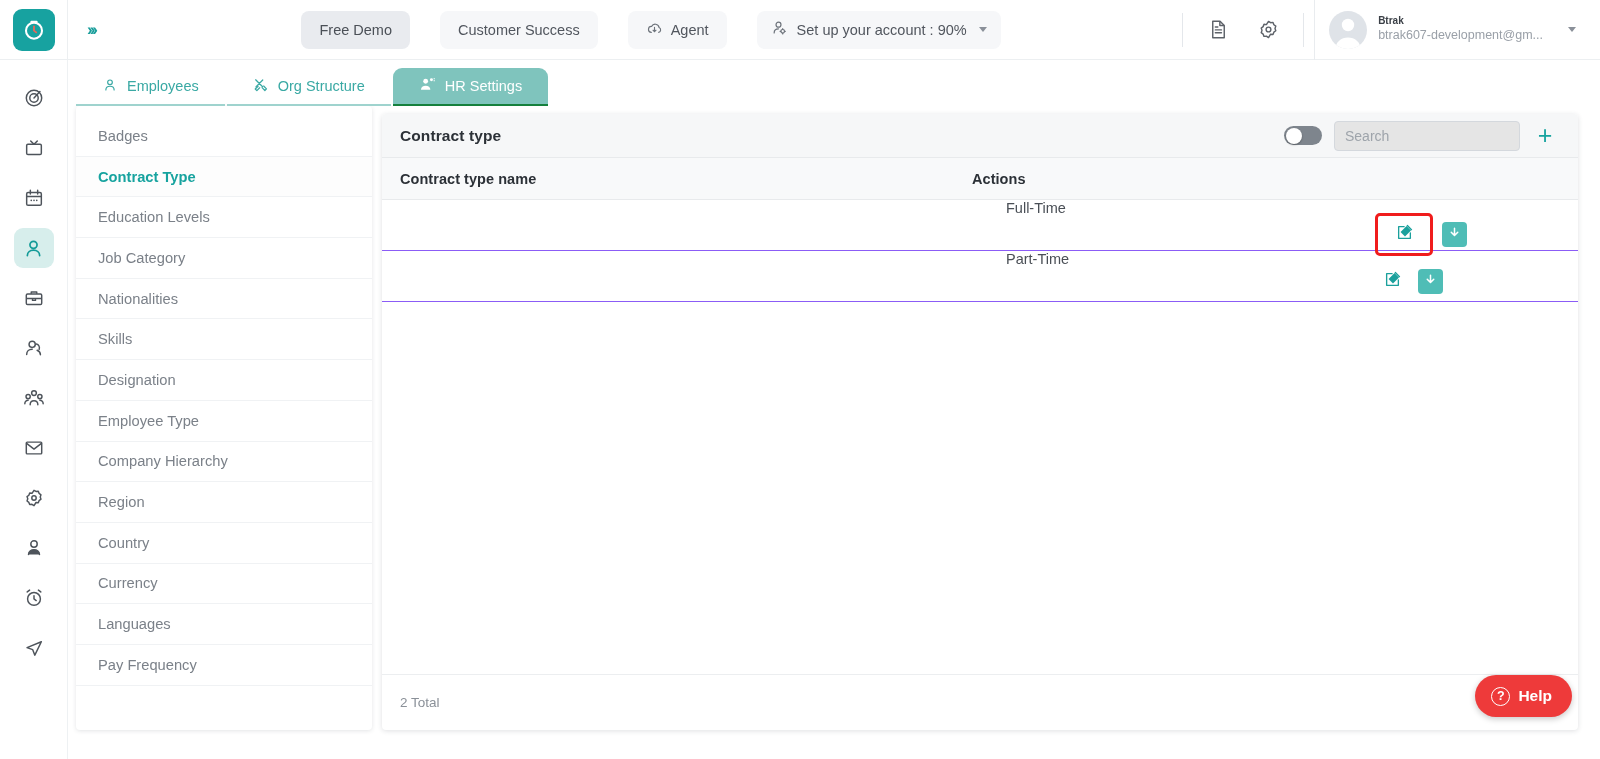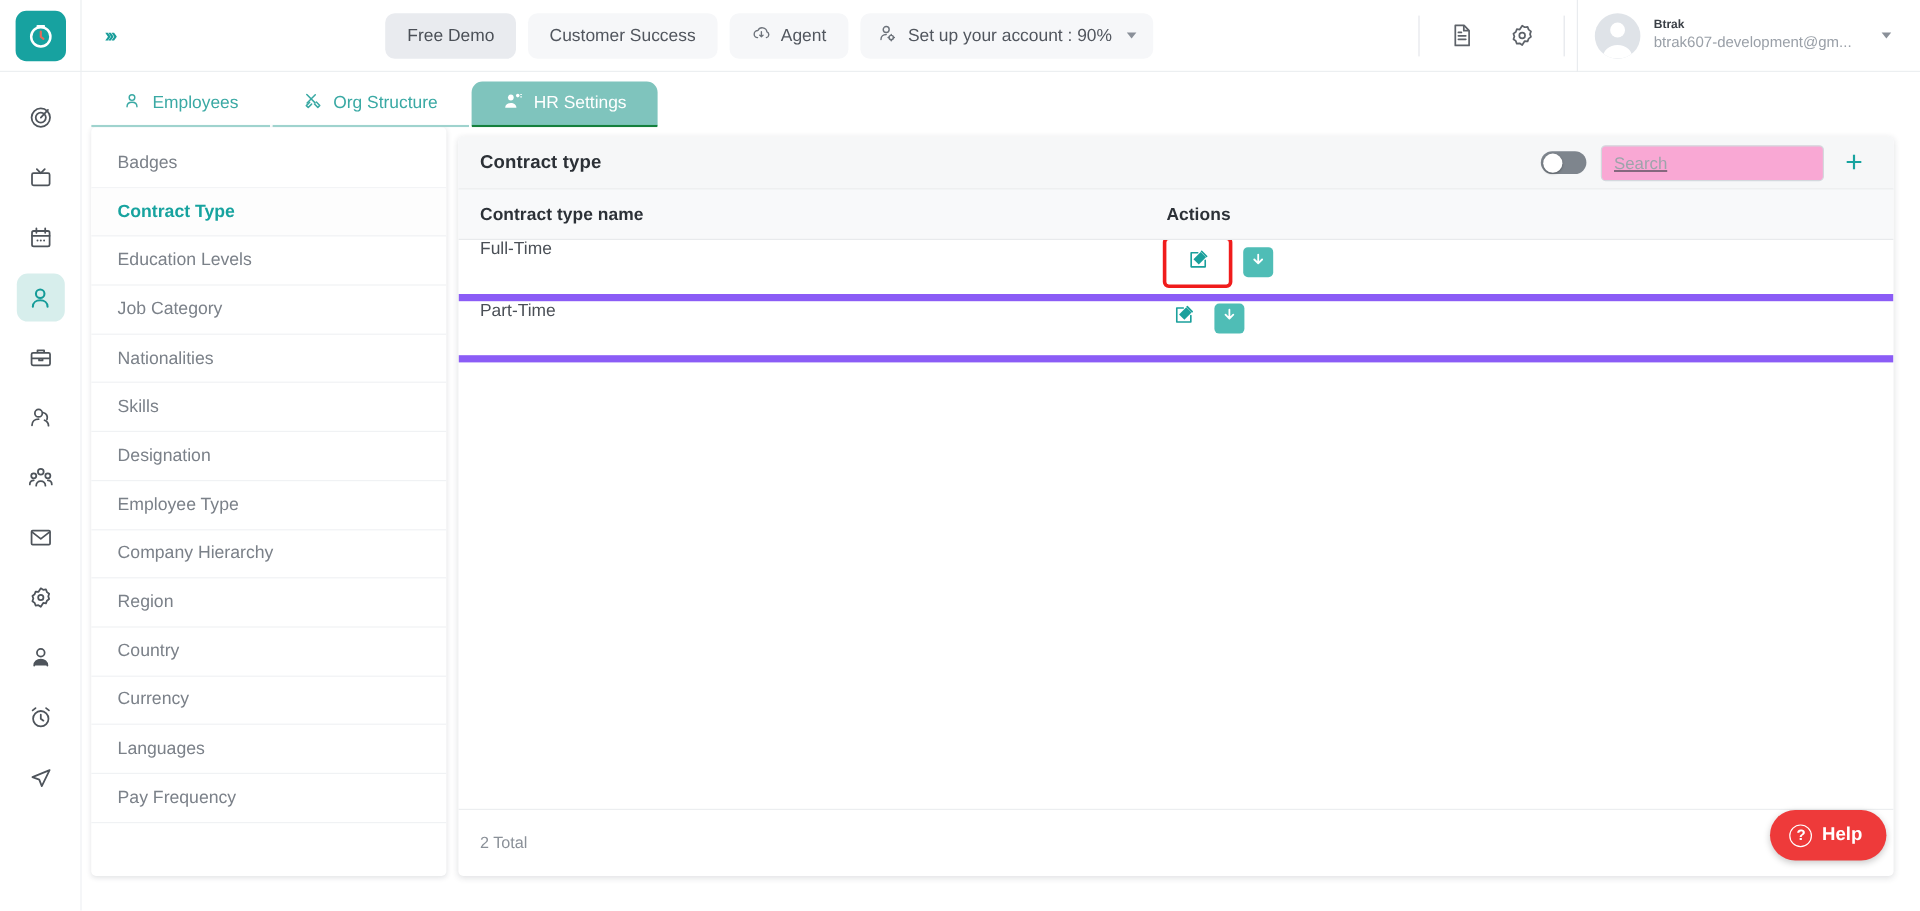--- a/index.html
+++ b/index.html
@@ -29,21 +29,21 @@
     width: 42px; height: 60px; display: flex; align-items: center;
     justify-content: center; color: #1a9e9b; font-size: 17px;
     letter-spacing: -3px; font-weight: 700; padding-left: 4px;
   }
   .top-center {
     flex: 1; display: flex; align-items: center; justify-content: center; gap: 10px;
   }
   .pill {
     height: 38px; padding: 0 18px; border-radius: 8px; background: #f4f5f7;
     display: flex; align-items: center; gap: 8px;
-    font-size: 14.5px; color: #51565e; white-space: nowrap;
+    font-size: 14.5px; color: #51565e; white-space: nowrap; margin-left: 20px;
   }
   .pill.active-demo { background: #e9ebef; color: #4b5057; }
   .pill.plain { background: #f6f7f9; }
   .pill.setup { background: #f6f7f9; padding: 0 14px; }
   .caret-dn {
     width: 0; height: 0; border-left: 4.5px solid transparent;
     border-right: 4.5px solid transparent; border-top: 5px solid #8a9099;
     margin-left: 4px;
   }
   .divider-v { width: 1px; height: 34px; background: #e4e7eb; margin: 0 10px; }
@@ -125,42 +125,43 @@
   .toggle {
     width: 38px; height: 19px; border-radius: 10px; background: #7e858d;
     position: relative; flex: 0 0 auto;
   }
   .toggle .knob {
     position: absolute; top: 1.5px; left: 1.5px; width: 16px; height: 16px;
     border-radius: 50%; background: #ffffff; box-shadow: 0 1px 2px rgba(0,0,0,.3);
   }
   .search-box {
     width: 186px; height: 30px; border: 1px solid #d4d8dd; border-radius: 4px;
-    background: #f9a8d4; padding: 0 10px; font-size: 14px; color: #3b4046;
-    font-family: "Liberation Sans", sans-serif; outline: none; text-decoration: underline;
+    background: #e5e5e5; padding: 0 10px; font-size: 14px; color: #3b4046;
+    font-family: "Liberation Sans", sans-serif; outline: none;
   }
   .search-box::placeholder { color: #9ea4ab; }
   .plus-btn {
     width: 26px; height: 26px; display: flex; align-items: center;
     justify-content: center; color: #17a39f; font-size: 25px; line-height: 1;
     font-weight: 300; margin-right: 2px;
   }
   .table-head {
     height: 42px; background: #f8f9fa; border-bottom: 1px solid #e8eaec;
     display: flex; align-items: center; flex: 0 0 auto;
   }
   .th {
     font-size: 14.5px; color: #2c3137; font-weight: 700; letter-spacing: .05px;
   }
   .col-name { width: 590px; padding-left: 18px; }
   .col-actions { width: 200px; }
   .tbody { flex: 1 1 auto; overflow: hidden; }
   .trow {
-    height: 51px; display: flex; align-items: flex-start;
-    border-bottom: 6px solid #8b5cf6;
+    height: 51px; display: flex; align-items: flex-end;
+    border-bottom: 1px solid #8b5cf6;
+    flex-direction: column;
   }
   .td { font-size: 14.5px; color: #4a4f56; }
   .actions-cell { width: 200px; display: flex; align-items: center; gap: 12px; }
   .edit-wrap {
     width: 28px; height: 28px; display: flex; align-items: center;
     justify-content: center; color: #1aa09c;
   }
   .edit-wrap.highlighted {
     outline: 3px solid #f01c1c; width: 52px; height: 37px; border-radius: 2px;
   }

